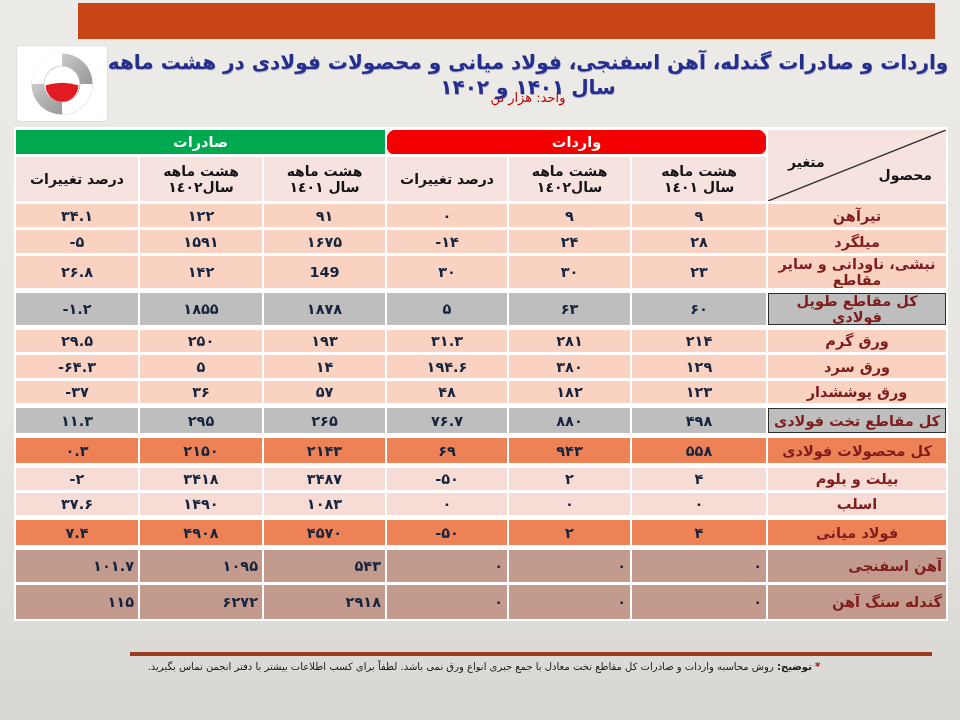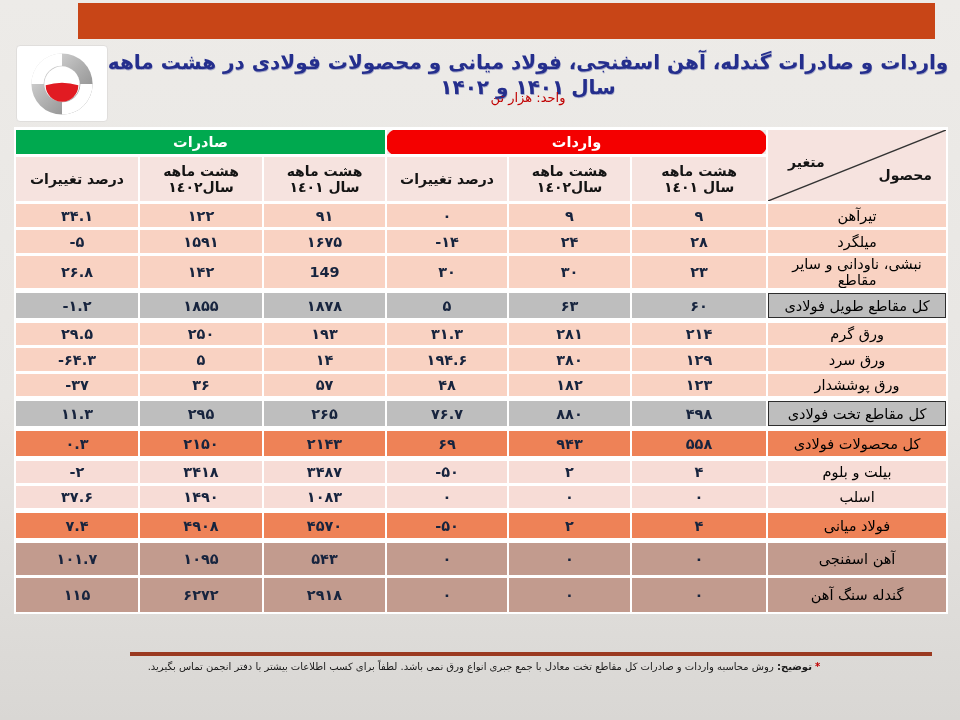--- a/index.html
+++ b/index.html
@@ -26,28 +26,28 @@
   tr.band th{height:24px;color:#ffffff;font-size:14.5px;font-weight:bold;}
   th.band-imports{background:#f40000;border-radius:12px;}
   th.band-exports{background:#00a94f;}
   tr.colhead th{height:44px;background:#f6e3df;color:#141414;font-size:14px;
                 font-weight:bold;line-height:1.15;}
   td.corner{background:#f6e3df;position:relative;padding:0;}
   .corner-svg{position:absolute;inset:0;width:100%;height:100%;}
   .corner-label{position:absolute;font-size:14px;font-weight:bold;color:#141414;}
   .corner-var{left:20px;top:24px;}
   .corner-prod{right:14px;bottom:18px;}
-  td.product{font-weight:normal;color:#000000;font-size:14.5px;}
+  td.product{font-weight:bold;color:#7f1d1d;font-size:14.5px;}
   td.num{direction:ltr;font-weight:bold;color:#17243e;font-size:14.5px;}
   tr.peach{height:26px;}  tr.peach td{background:#f9d2c2;}
   tr.pink{height:26px;}   tr.pink td{background:#f7dcd6;}
   tr.gray{height:30px;}   tr.gray td{background:#bebebe;}
   tr.gray td.product{box-shadow:inset 0 0 0 1px #2e2e2e;}
   tr.orange{height:30px;} tr.orange td{background:#ee8257;}
-  tr.taupe{height:36px;}  tr.taupe td{background:#c29b8e;}
+  tr.taupe{height:36px;}  tr.taupe td{background:#c29b8e;text-align:right;}
   tr.gsep td{border-top-width:5px;}
   
   .rule{position:absolute;left:130px;top:652px;width:802px;height:4px;background:#9b3a21;}
   .footnote{position:absolute;left:20px;right:12px;top:661px;direction:rtl;text-align:center;
             font-size:10px;color:#1a1a1a;}
   .footnote .star{color:#c00000;font-weight:bold;}
   .footnote .lbl{font-weight:bold;}
 </style>
 </head>
 <body>

